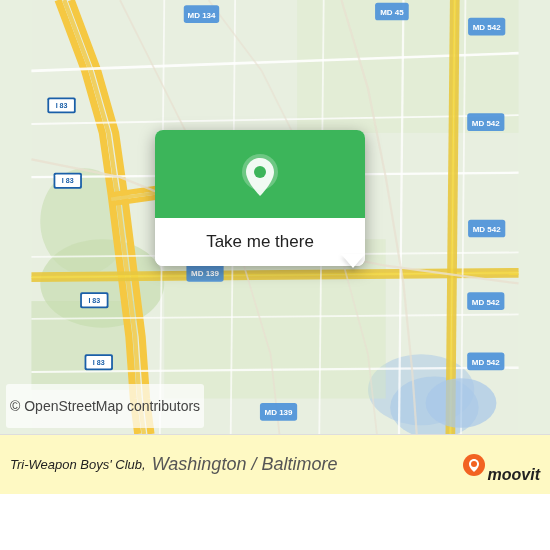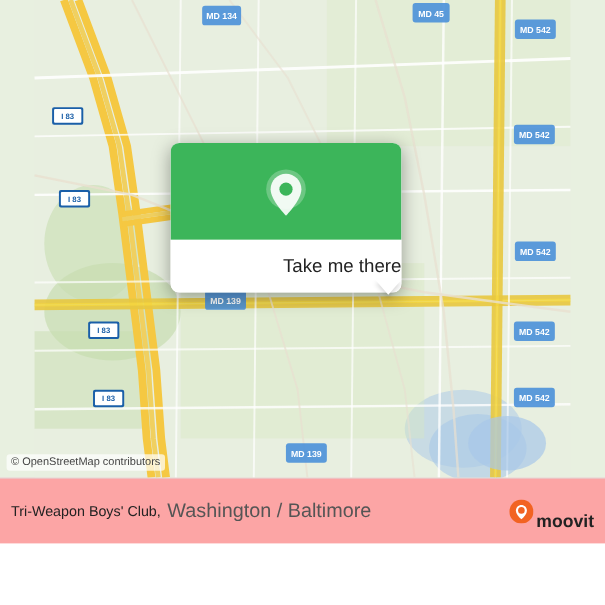--- a/index.html
+++ b/index.html
@@ -57,21 +57,21 @@
 
     #popup-button {
       width: 100%;
       padding: 14px 0;
       background: white;
       border: none;
       cursor: pointer;
       font-size: 17px;
       color: #222;
       font-weight: 400;
-      text-align: right;
+      text-align: center;
     }
 
     
     #popup-tail {
       position: absolute;
       top: 130px;
       left: 155px;
       margin-left: 93px;
       width: 0;
       height: 0;
@@ -81,26 +81,27 @@
       top: 254px;
       left: 248px;
       z-index: 10;
       filter: drop-shadow(0 3px 2px rgba(0,0,0,0.15));
     }
 
     
     #bottom-bar {
       width: 550px;
       height: 60px;
-      background: #fca5a5;
+      background: #fef9c3;
       border-top: 1px solid #ddd;
       display: flex;
       align-items: center;
       padding: 0 10px;
       gap: 8px;
+      font-style: italic;
     }
 
     #location-info {
       flex: 1;
       display: flex;
       align-items: center;
       gap: 6px;
     }
 
     #location-name {
@@ -239,21 +240,21 @@
         <circle cx="24" cy="20" r="6" fill="#3cb55a"></circle>
       </svg>
     </div>
     <button id="popup-button">Take me there</button>
   </div>
 
   
   <div id="popup-tail"></div>
 
   
-  <div style="position:absolute; bottom:6px; left:6px; font-size:10px; color:#444; background:rgba(255,255,255,0.7); padding:2px 4px; border-radius:3px;">© OpenStreetMap contributors</div>
+  <div style="position:absolute; bottom:6px; left:6px; font-size:14px; color:#444; background:rgba(255,255,255,0.7); padding:14px 4px; border-radius:3px;">© OpenStreetMap contributors</div>
 </div>
 
 <div id="bottom-bar">
   <div id="location-info">
     <span id="location-name">Tri-Weapon Boys' Club,</span>
     <span id="location-region">Washington / Baltimore</span>
   </div>
   <div id="moovit-logo">
     <svg id="moovit-icon" viewBox="0 0 22 22" xmlns="http://www.w3.org/2000/svg">
       <circle cx="11" cy="11" r="11" fill="#f26322"></circle>

